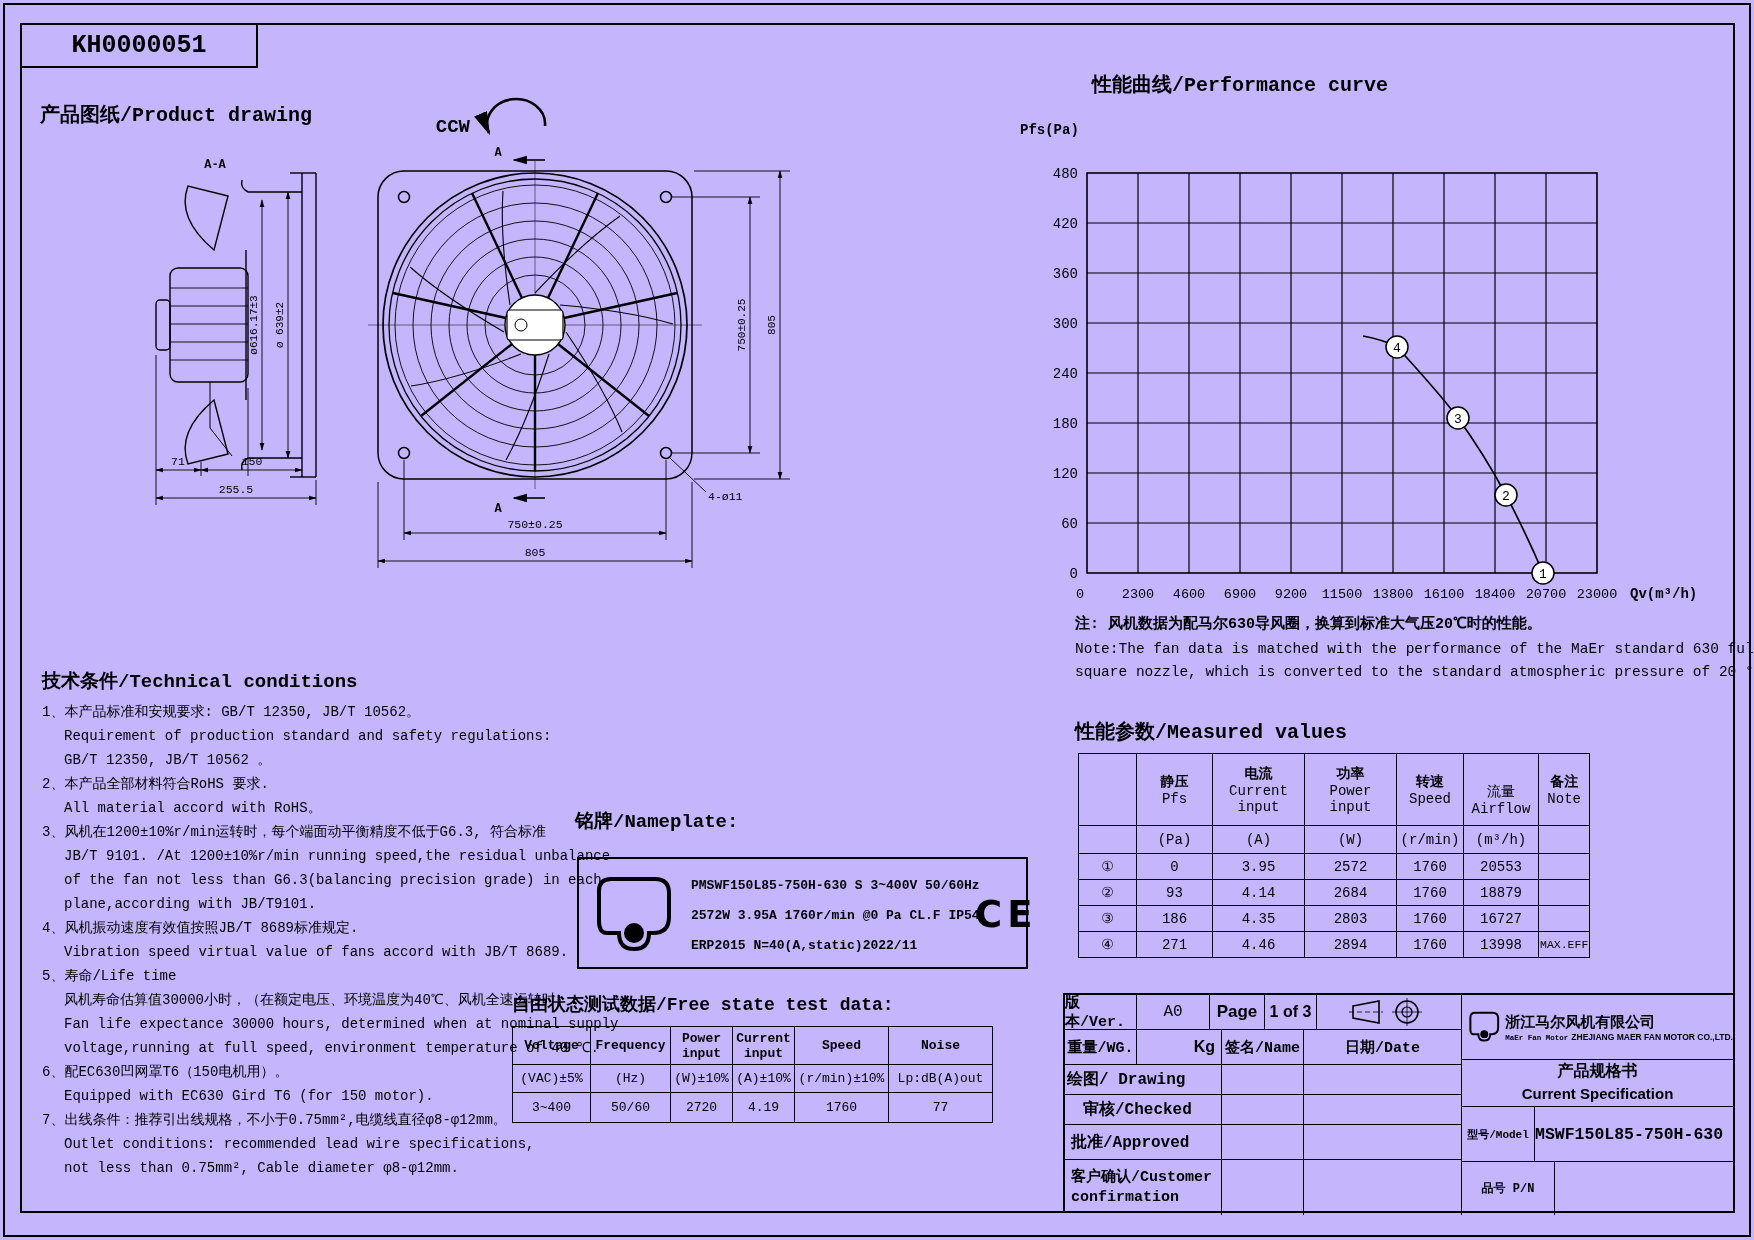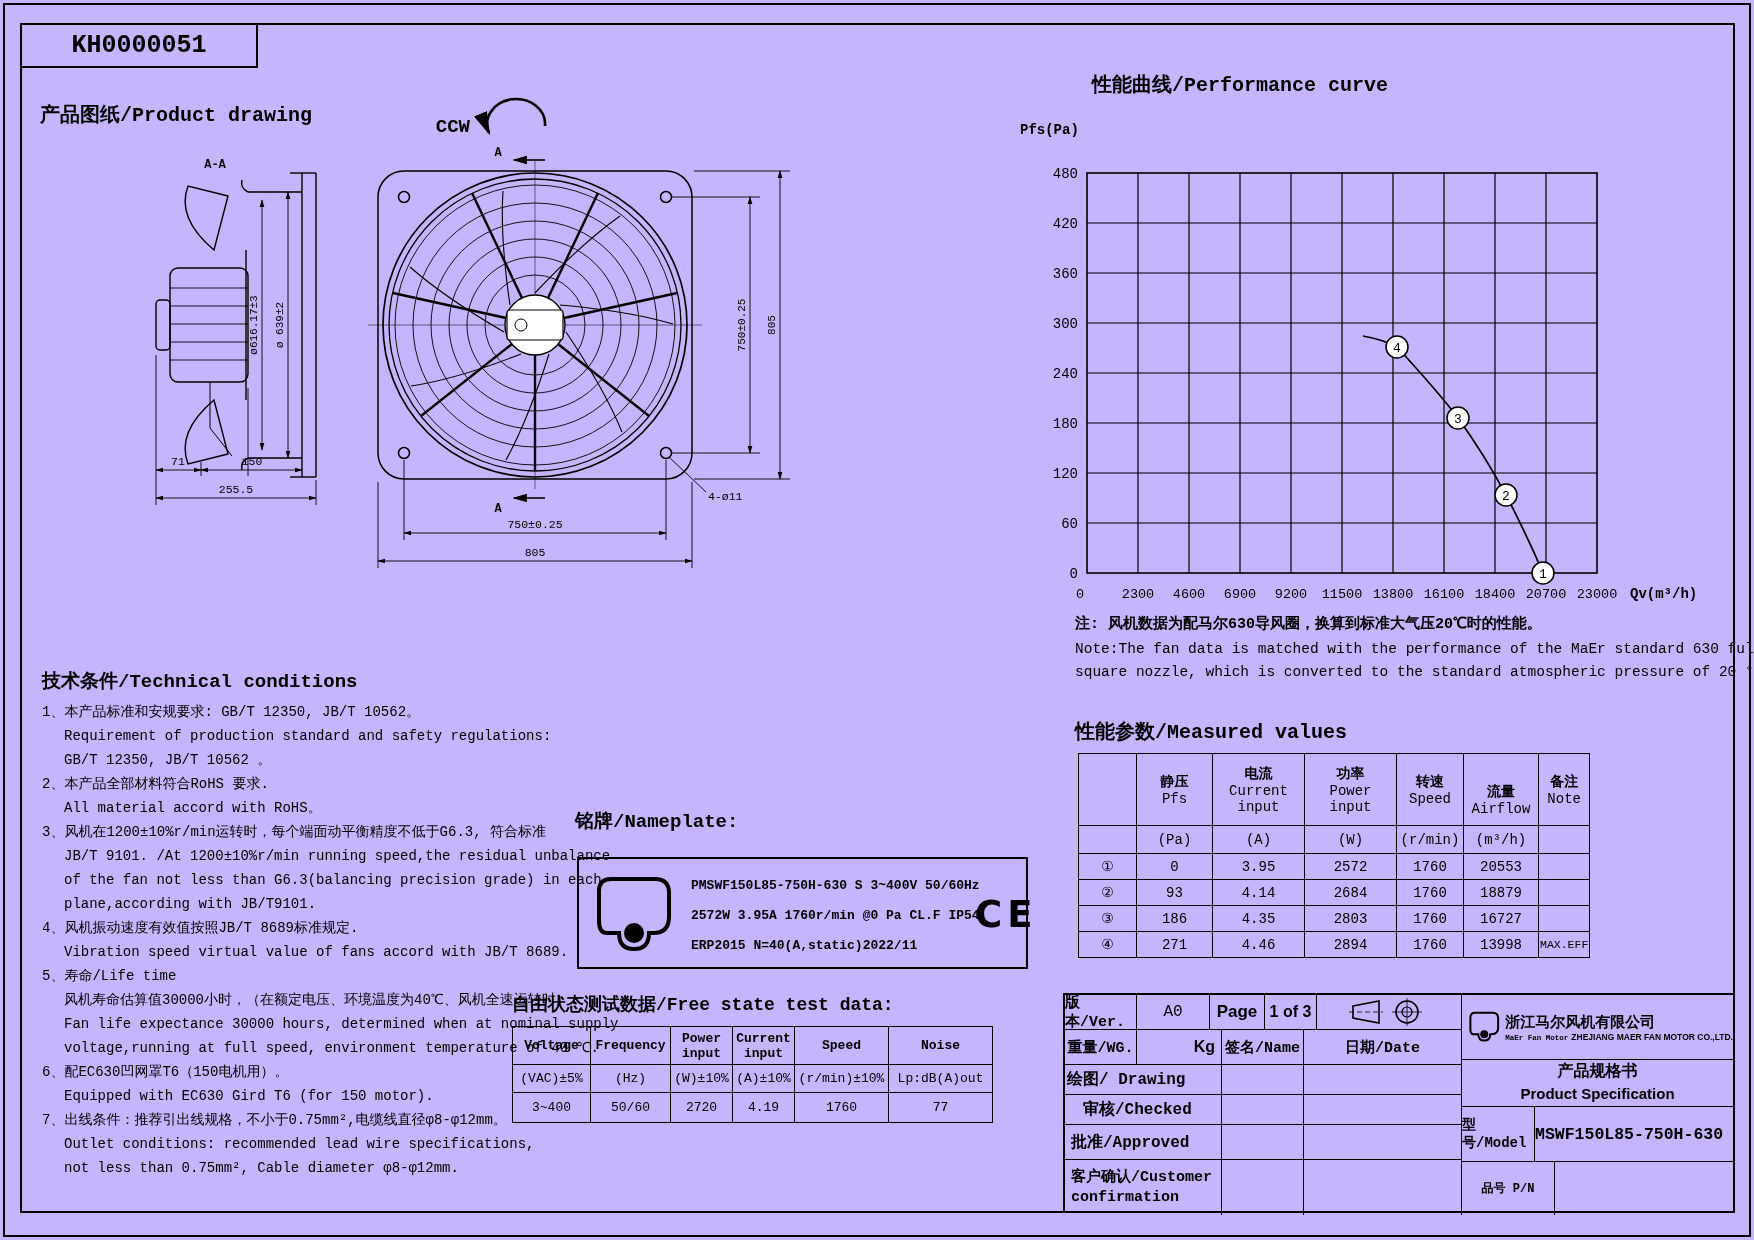--- a/index.html
+++ b/index.html
@@ -337,21 +337,21 @@
           </td>
       <td>
             <div style="font-weight:bold;">功率</div>
             <div>Power input</div>
           </td>
       <td>
             <div style="font-weight:bold;">转速</div>
             <div>Speed</div>
           </td>
       <td>
-            <div style="font-weight:bold;margin-top:20px;">流量</div>
+            <div style="font-weight:normal;margin-top:20px;">流量</div>
             <div>Airflow</div>
           </td>
       <td>
             <div style="font-weight:bold;">备注</div>
             <div>Note</div>
           </td>
     </tr>
     <tr style="height:28px;">
       <td></td>
       <td>(Pa)</td>
@@ -446,21 +446,21 @@
       <div style="margin-left:4px;">
         <div style="font-size:15px;font-weight:bold;white-space:nowrap;">浙江马尔风机有限公司</div>
         <div style="white-space:nowrap;display:flex;align-items:baseline;gap:3px;">
           <span style="font-size:7.5px;font-weight:bold;">MaEr Fan Motor</span>
           <span style="font-size:8.5px;font-weight:bold;font-family:'Liberation Sans',sans-serif;">ZHEJIANG MAER FAN MOTOR CO.,LTD.</span>
         </div>
       </div>
     </div>
     <div class="tbc noR" style="left:397px;top:65px;width:271px;height:47px;flex-direction:column;line-height:21px;">
       <div style="font-size:16px;font-weight:bold;">产品规格书</div>
-      <div style="font-size:15px;font-weight:bold;font-family:'Liberation Sans',sans-serif;">Product Specification</div>
+      <div style="font-size:15px;font-weight:bold;font-family:'Liberation Sans',sans-serif;">Current Specification</div>
     </div>
-    <div class="tbc" style="left:397px;top:112px;width:73px;height:55px;font-size:14px;font-weight:bold;">型号/Model</div>
+    <div class="tbc" style="left:397px;top:112px;width:73px;height:55px;font-size:11px;font-weight:bold;">型号/Model</div>
     <div class="tbc noR" style="left:470px;top:112px;width:198px;height:55px;font-size:16.5px;font-weight:bold;white-space:nowrap;">PMSWF150L85-750H-630 S</div>
     <div class="tbc noB" style="left:397px;top:167px;width:93px;height:53px;font-size:12px;font-weight:bold;">品号 P/N</div>
     <div class="tbc noB noR" style="left:490px;top:167px;width:178px;height:53px;"></div>
   </div>
 
 </div>
 
 </body></html>

